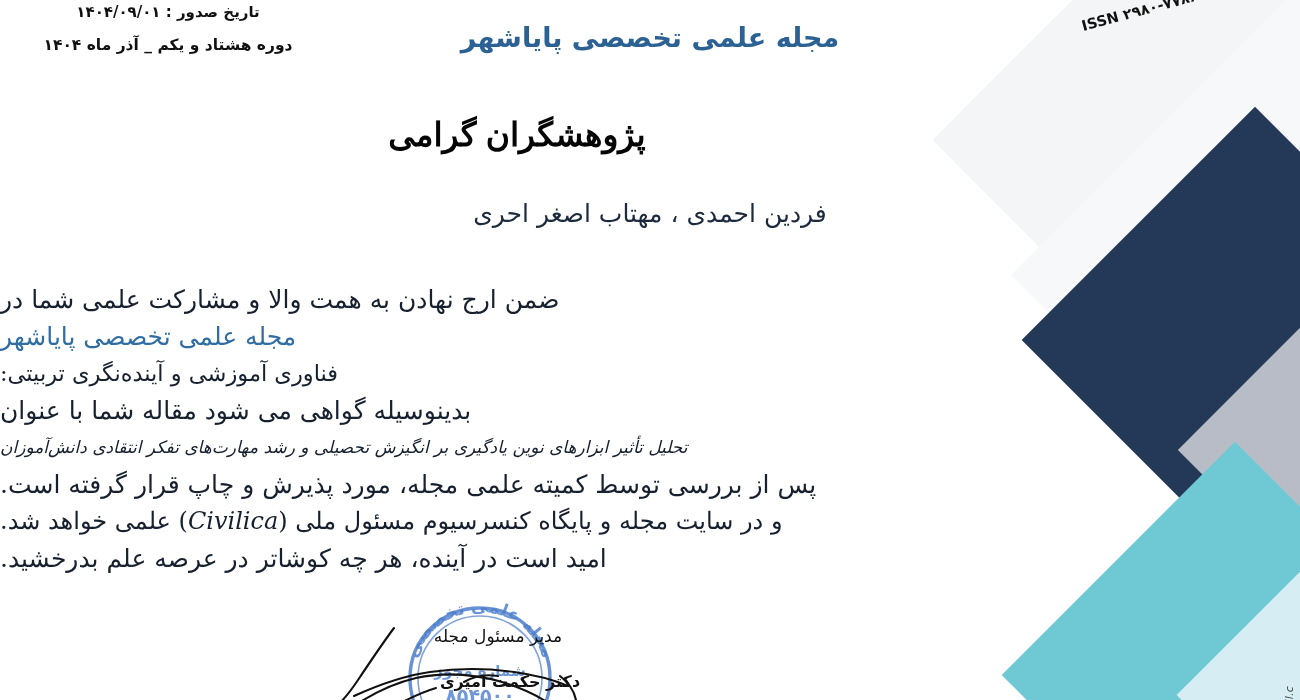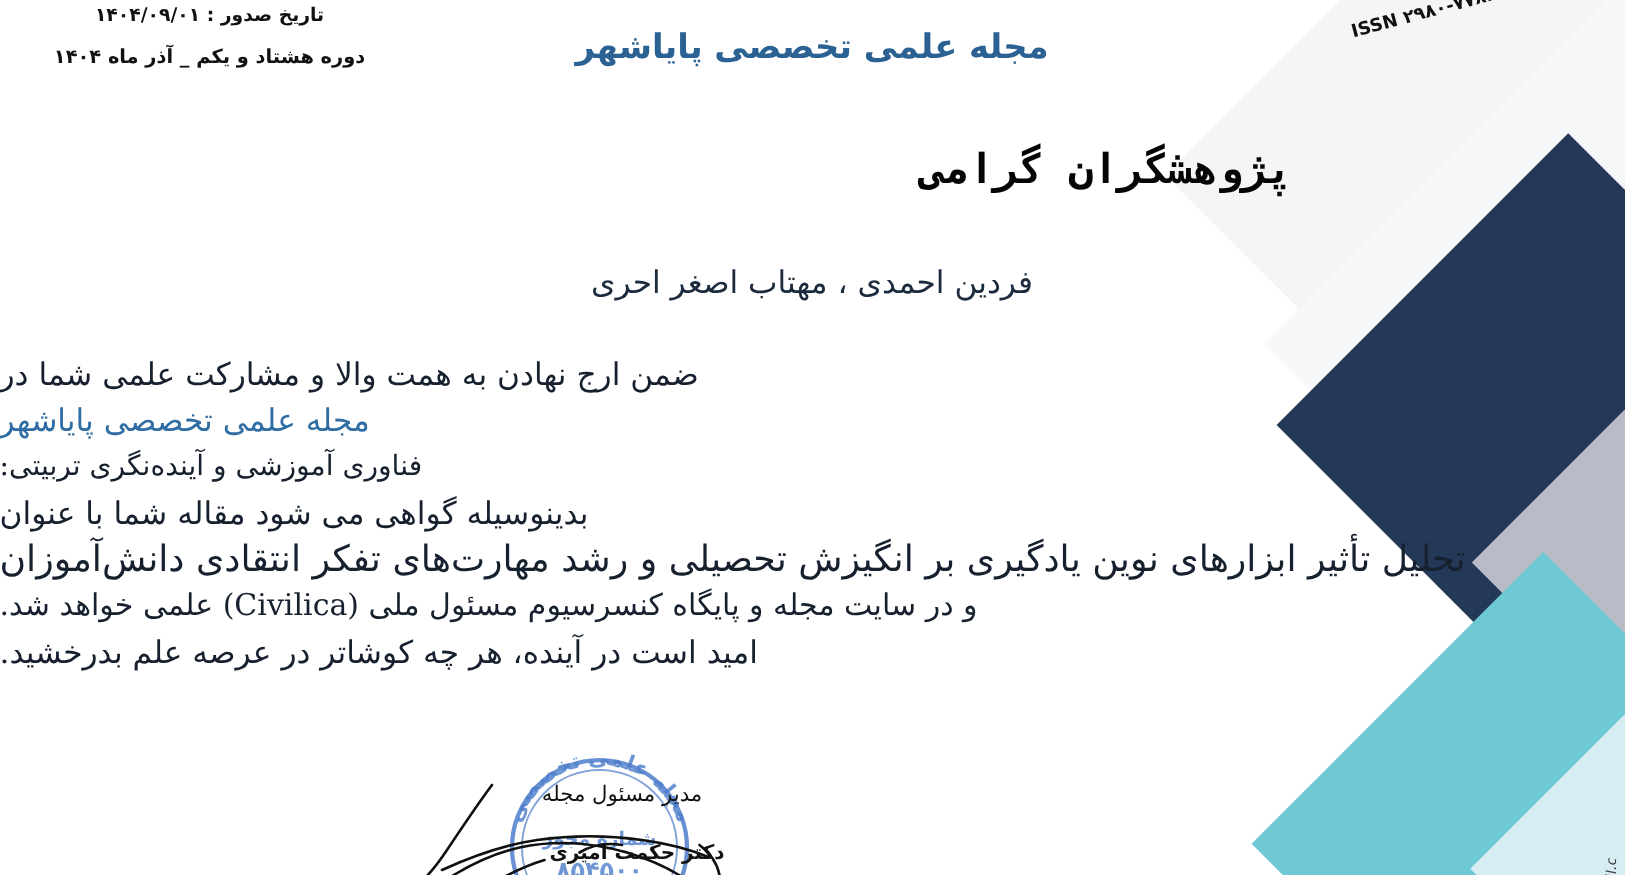--- a/index.html
+++ b/index.html
@@ -134,30 +134,31 @@
     font-size: 27px;
     font-weight: bold;
     direction: rtl;
   }
 
   .greeting {
     position: absolute;
     top: 115px;
     left: 0;
     width: 1034px;
+    text-align: center;
     color: #050505;
     font-size: 33px;
     font-weight: bold;
-    font-family: Liberation Mono, monospace;
+    font-family: Liberation Sans, sans-serif;
     direction: rtl;
   }
 
   .authors {
     position: absolute;
-    top: 211px;
+    top: 199px;
     left: 0;
     width: 1300px;
     text-align: center;
     color: #1b2a3d;
     font-size: 25px;
     font-family: "DejaVu Serif", "Liberation Serif", serif;
     direction: rtl;
   }
 
   .body-block {
@@ -170,23 +171,23 @@
     color: #16202e;
     font-family: "DejaVu Serif", "Liberation Serif", serif;
   }
   .body-block .ln {
     font-size: 25px;
     line-height: 37px;
     white-space: nowrap;
   }
   .body-block .ln.accent { color: #2f6da3; }
   .body-block .ln.small { font-size: 22.5px; }
-  .body-block .ln.title-ln { font-size: 29px; }
+  .body-block .ln.title-ln { font-size: 17px; font-style: italic; }
   .body-block .ln.latin-mix { font-size: 24px; }
-  .lat { font-family: "DejaVu Serif", "Liberation Serif", serif; }
+  .lat { font-family: "DejaVu Serif", "Liberation Serif", serif; font-style: italic; }
 
   
   .sig-wrap {
     position: absolute;
     left: 330px;
     top: 590px;
     width: 330px;
     height: 115px;
   }
   .stamp {
@@ -275,20 +276,21 @@
     <div class="greeting">پژوهشگران گرامی</div>
 
     <div class="authors">فردین احمدی ، مهتاب اصغر احری</div>
 
     <div class="body-block">
       <div class="ln">ضمن ارج نهادن به همت والا و مشارکت علمی شما در</div>
       <div class="ln accent">مجله علمی تخصصی پایاشهر</div>
       <div class="ln small">فناوری آموزشی و آینده‌نگری تربیتی:</div>
       <div class="ln">بدینوسیله گواهی می شود مقاله شما با عنوان</div>
       <div class="ln title-ln">تحلیل تأثیر ابزارهای نوین یادگیری بر انگیزش تحصیلی و رشد مهارت‌های تفکر انتقادی دانش‌آموزان</div>
+      <div class="ln">پس از بررسی توسط کمیته علمی مجله، مورد پذیرش و چاپ قرار گرفته است.</div>
       <div class="ln latin-mix"><span>و در سایت مجله و پایگاه کنسرسیوم مسئول ملی (</span><span class="lat">Civilica</span><span>) علمی خواهد شد.</span></div>
       <div class="ln">امید است در آینده، هر چه کوشاتر در عرصه علم بدرخشید.</div>
     </div>
 
     <div class="sig-wrap">
 
       <div class="stamp">
         <svg width="175" height="175" viewBox="0 0 175 175" aria-hidden="true">
           <defs>
             <path id="arcTop" d="M 22,88 A 66,66 0 0 1 154,88"></path>

